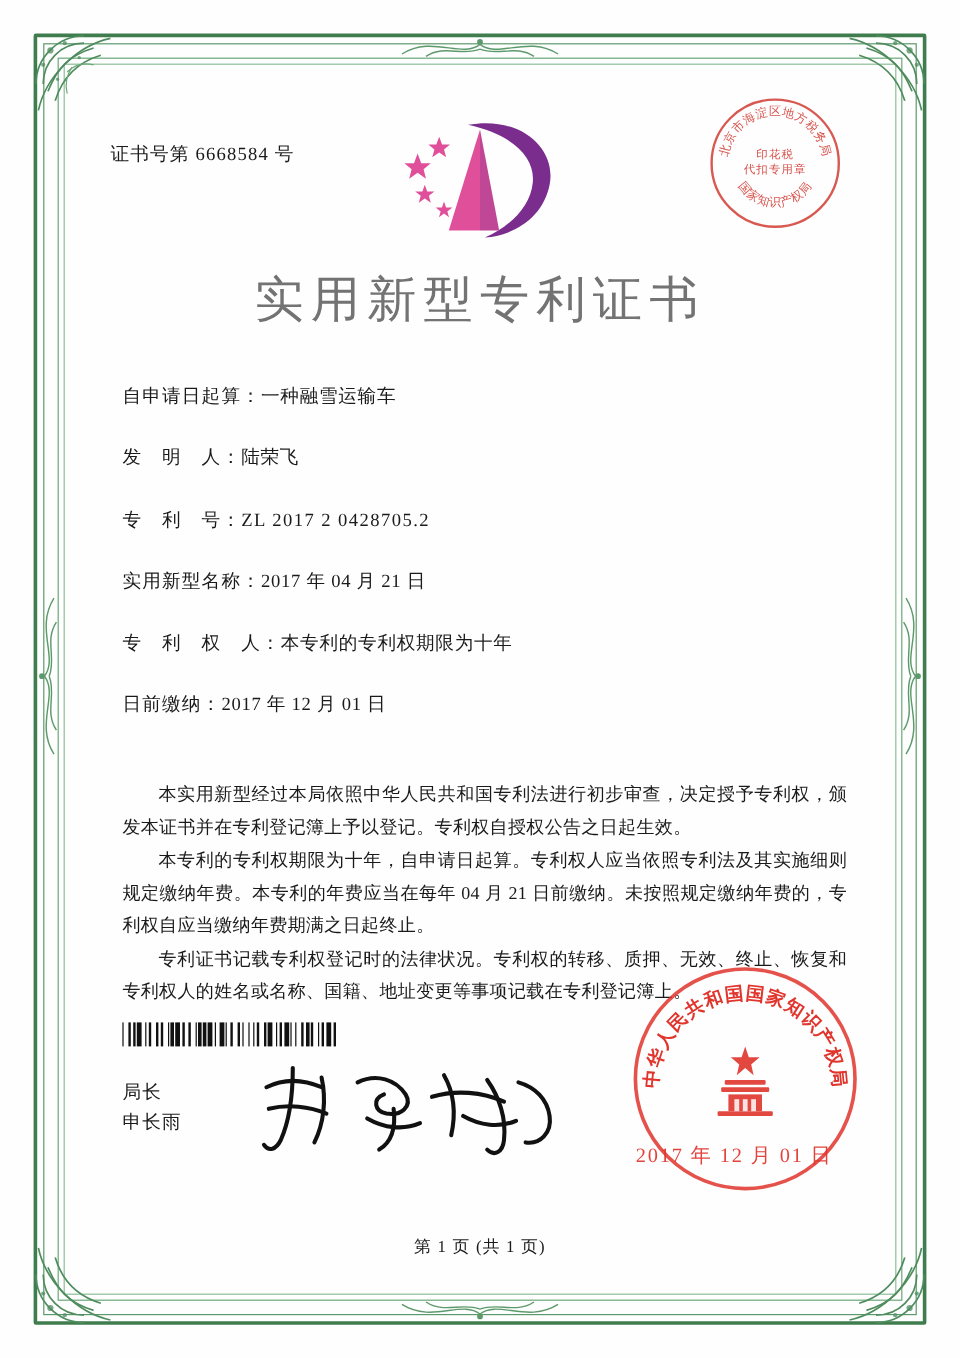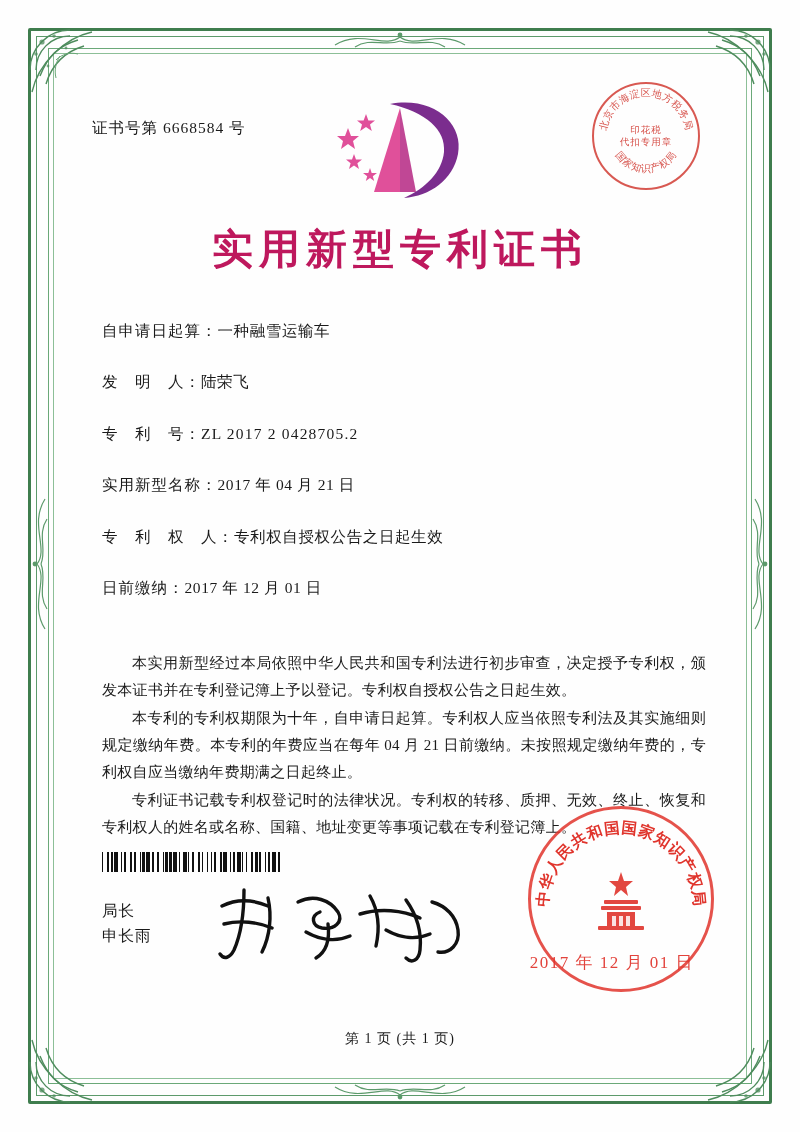--- a/index.html
+++ b/index.html
@@ -144,23 +144,23 @@
     height: 120px;
   }
 
   .title {
     position: absolute;
     left: 0;
     right: 0;
     top: 142px;
     text-align: center;
     font-size: 41px;
-    font-weight: bold;
+    font-weight: normal;
     letter-spacing: 6px;
-    color: #be185d;
+    color: #737373;
     font-family: "DejaVu Serif", "Liberation Serif", serif;
   }
 
   .fields {
     position: absolute;
     left: 22px;
     right: 10px;
     top: 240px;
   }
   .field {
@@ -456,21 +456,21 @@
       <div class="field">
         <span class="label">发　明　人：</span><span class="value">陆荣飞</span>
       </div>
       <div class="field mono">
         <span class="label">专　利　号：</span><span class="value">ZL 2017 2 0428705.2</span>
       </div>
       <div class="field">
         <span class="label">实用新型名称：</span><span class="value">2017 年 04 月 21 日</span>
       </div>
       <div class="field">
-        <span class="label">专　利　权　人：</span><span class="value">专利权自授权公告之日起生效</span>
+        <span class="label">专　利　权　人：</span><span class="value">本专利的专利权期限为十年</span>
       </div>
       <div class="field">
         <span class="label">日前缴纳：</span><span class="value">2017 年 12 月 01 日</span>
       </div>
     </div>
 
     <div class="paragraphs">
       <p>本实用新型经过本局依照中华人民共和国专利法进行初步审查，决定授予专利权，颁发本证书并在专利登记簿上予以登记。专利权自授权公告之日起生效。</p>
       <p>本专利的专利权期限为十年，自申请日起算。专利权人应当依照专利法及其实施细则规定缴纳年费。本专利的年费应当在每年 04 月 21 日前缴纳。未按照规定缴纳年费的，专利权自应当缴纳年费期满之日起终止。</p>
       <p>专利证书记载专利权登记时的法律状况。专利权的转移、质押、无效、终止、恢复和专利权人的姓名或名称、国籍、地址变更等事项记载在专利登记簿上。</p>

